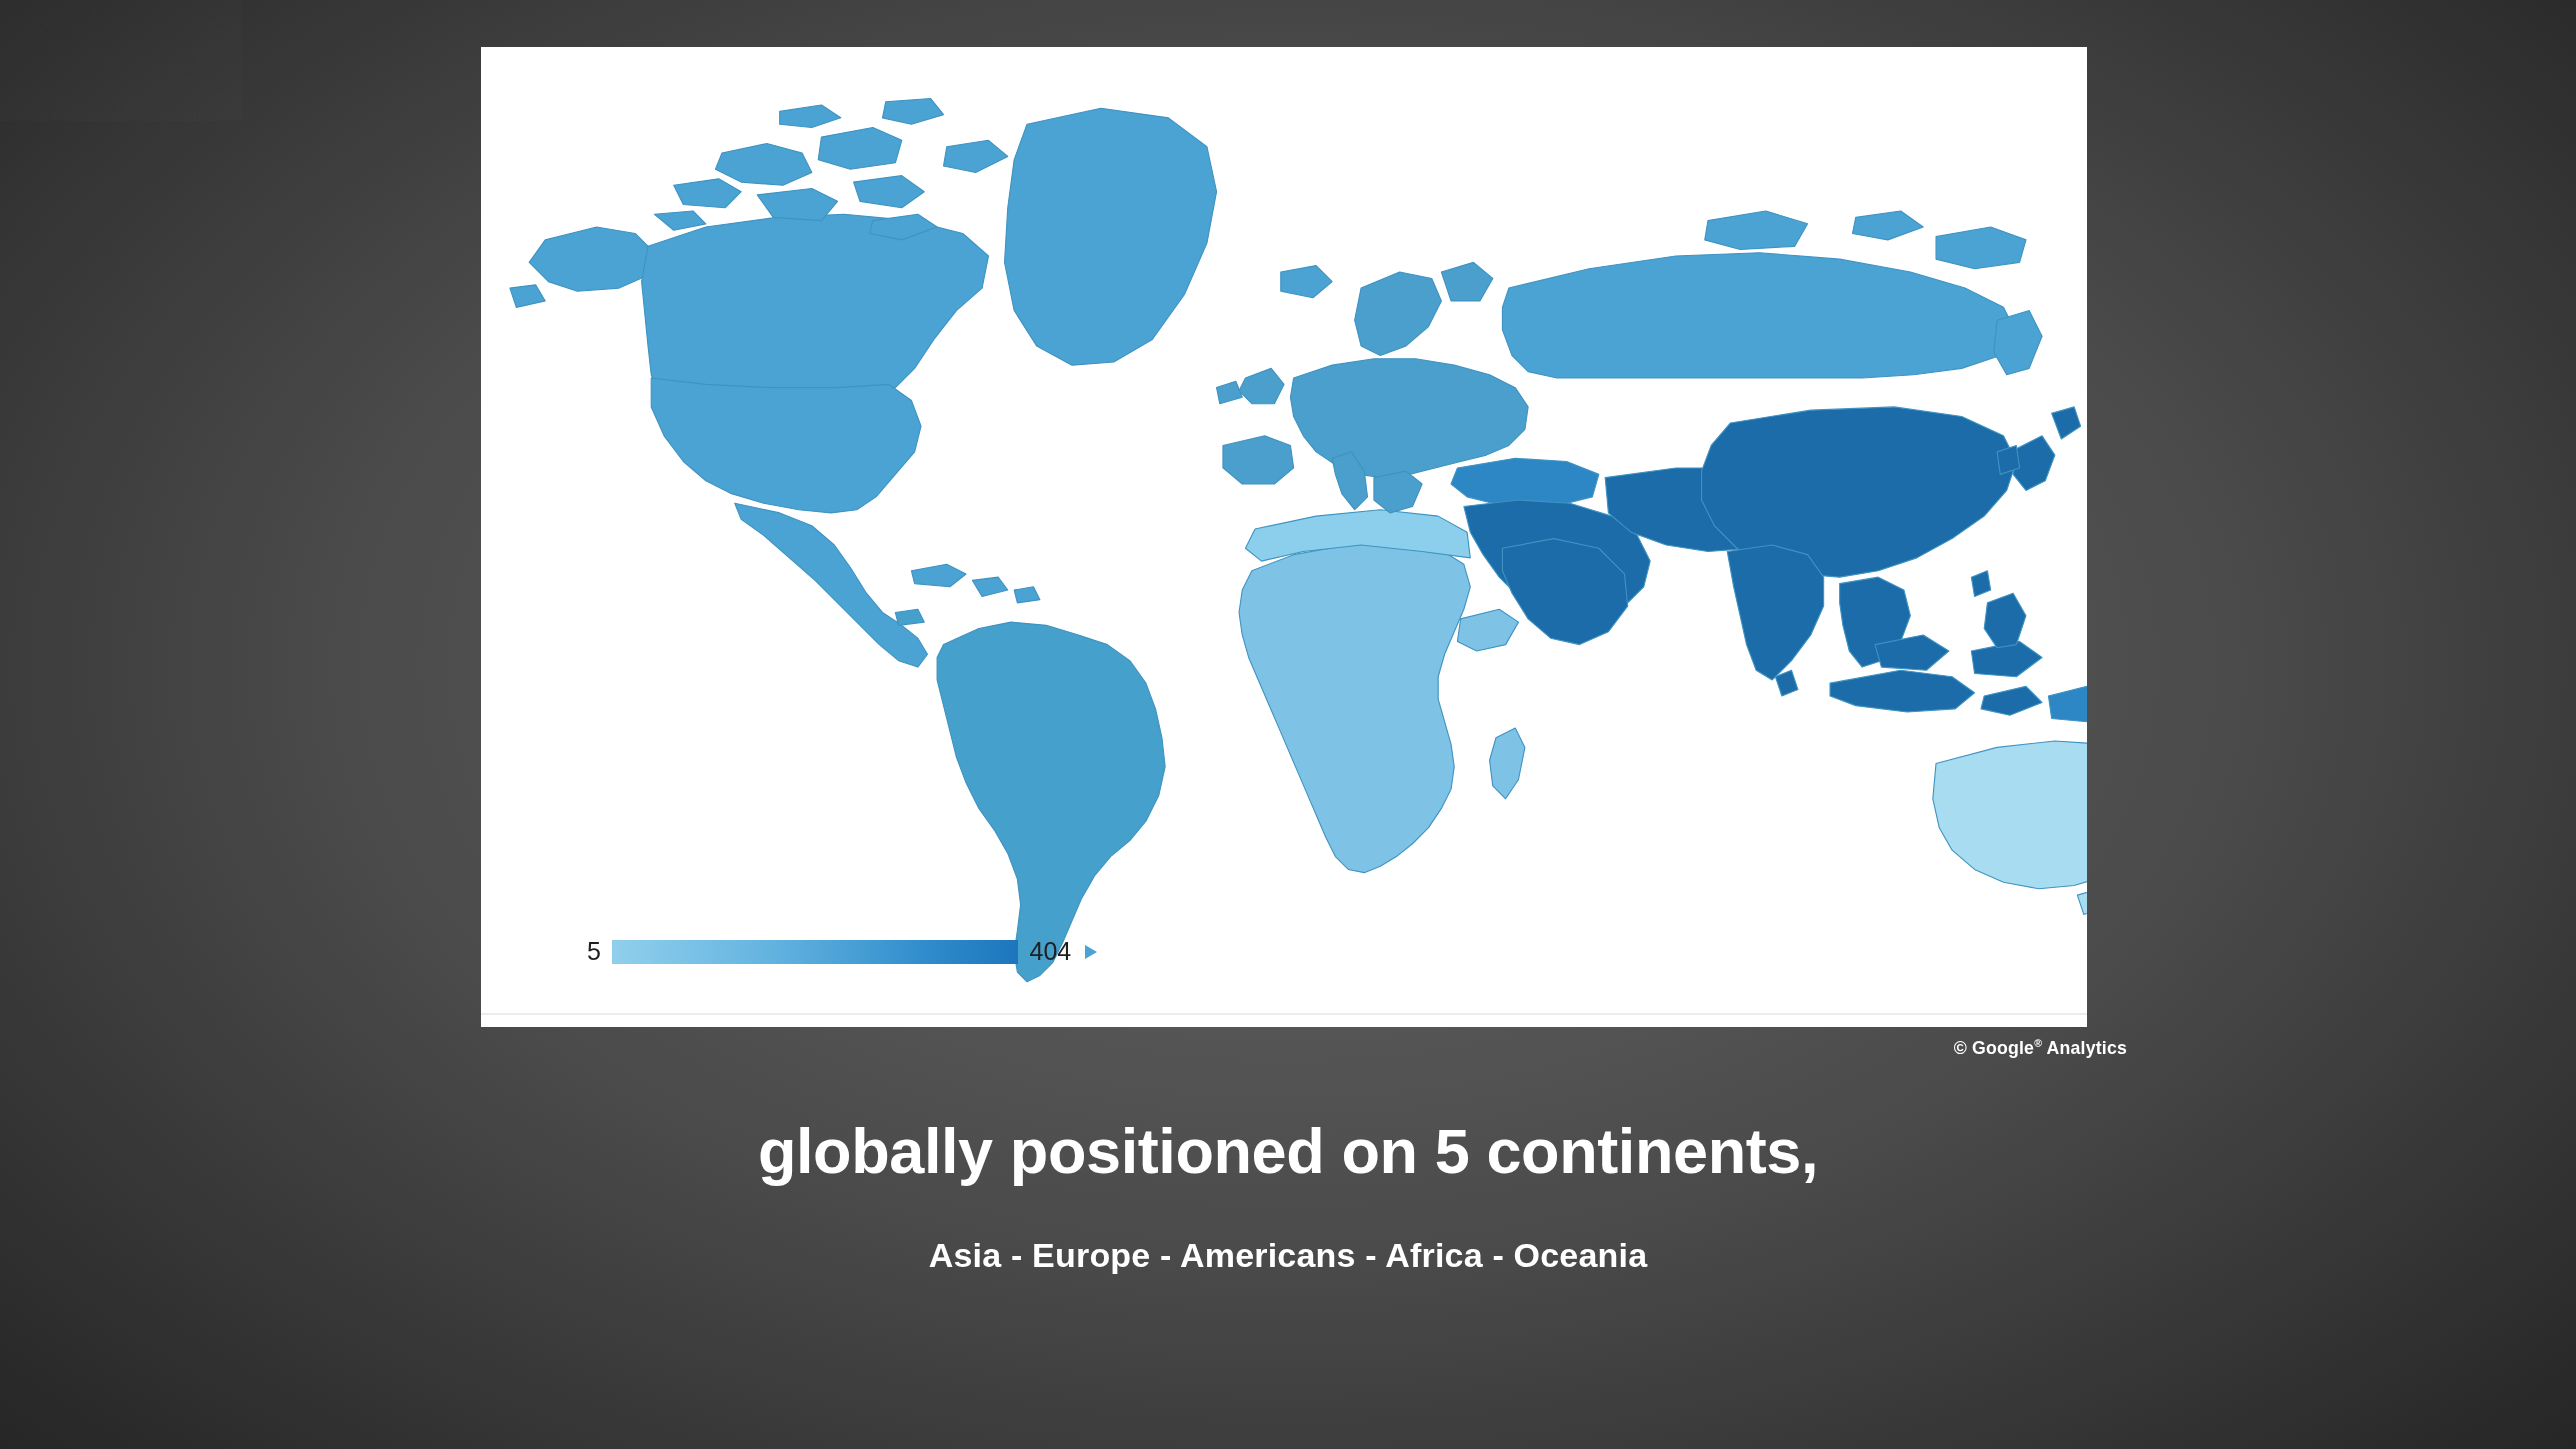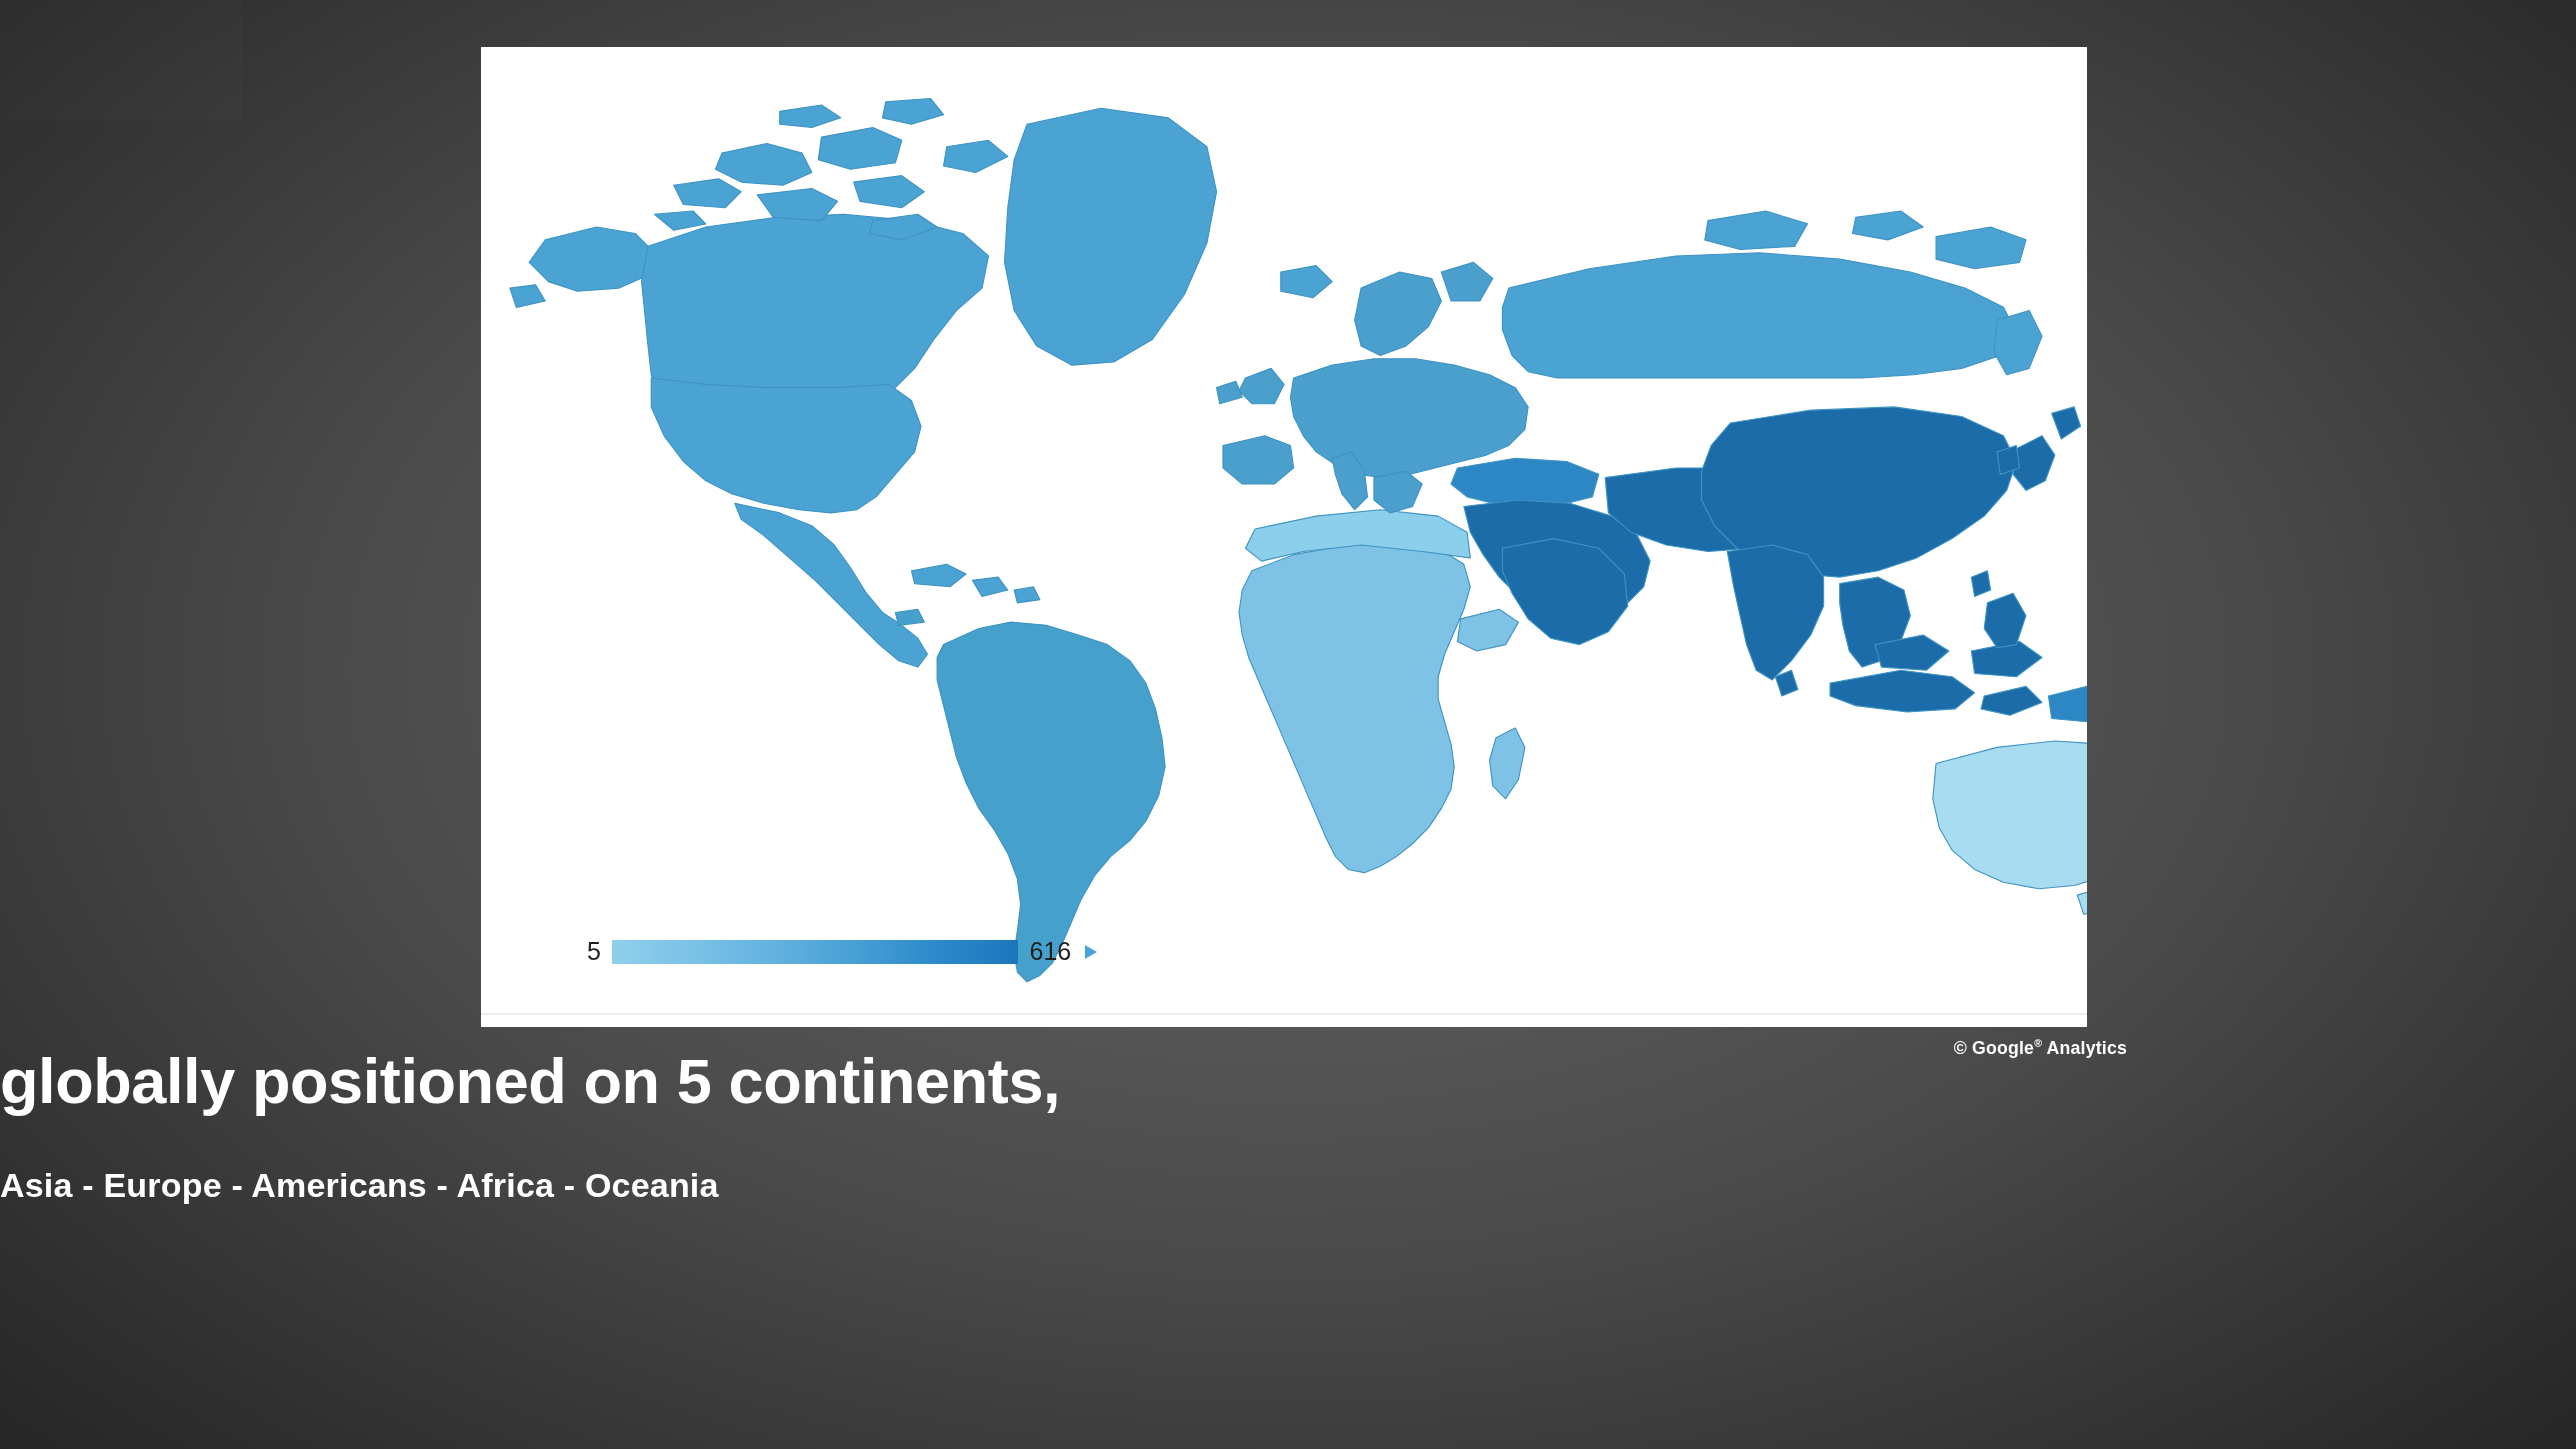--- a/index.html
+++ b/index.html
@@ -97,22 +97,22 @@
     letter-spacing:0.2px;
     font-family:"Liberation Sans", sans-serif;
     white-space:nowrap;
     margin-left:40px;
   }
   #ga-credit sup { font-size:10.5px; vertical-align:super; }
 
   
   #caption-block {
     position:absolute;
-    left:0; right:0; top:1047px;
-    text-align:left;
+    left:0; right:0; top:1117px;
+    text-align:center;
   }
   #slide-title {
     color:#ffffff;
     font-size:63px;
     font-weight:bold;
     letter-spacing:-0.4px;
     line-height:1.1;
     font-family:"Liberation Sans", sans-serif;
   }
   #slide-subtitle {
@@ -305,21 +305,21 @@
 
         </g>
       </svg>
     </div>
 
     <div id="card-rule"></div>
 
     <div id="legend">
       <span id="legend-min">5</span>
       <div id="legend-bar"></div>
-      <span id="legend-max">616</span>
+      <span id="legend-max">404</span>
       <div id="legend-arrow"></div>
     </div>
 
   </div>
 
   <div id="ga-credit">
     <span>© Google</span><sup>®</sup><span> Analytics</span>
   </div>
 
   <div id="caption-block">

